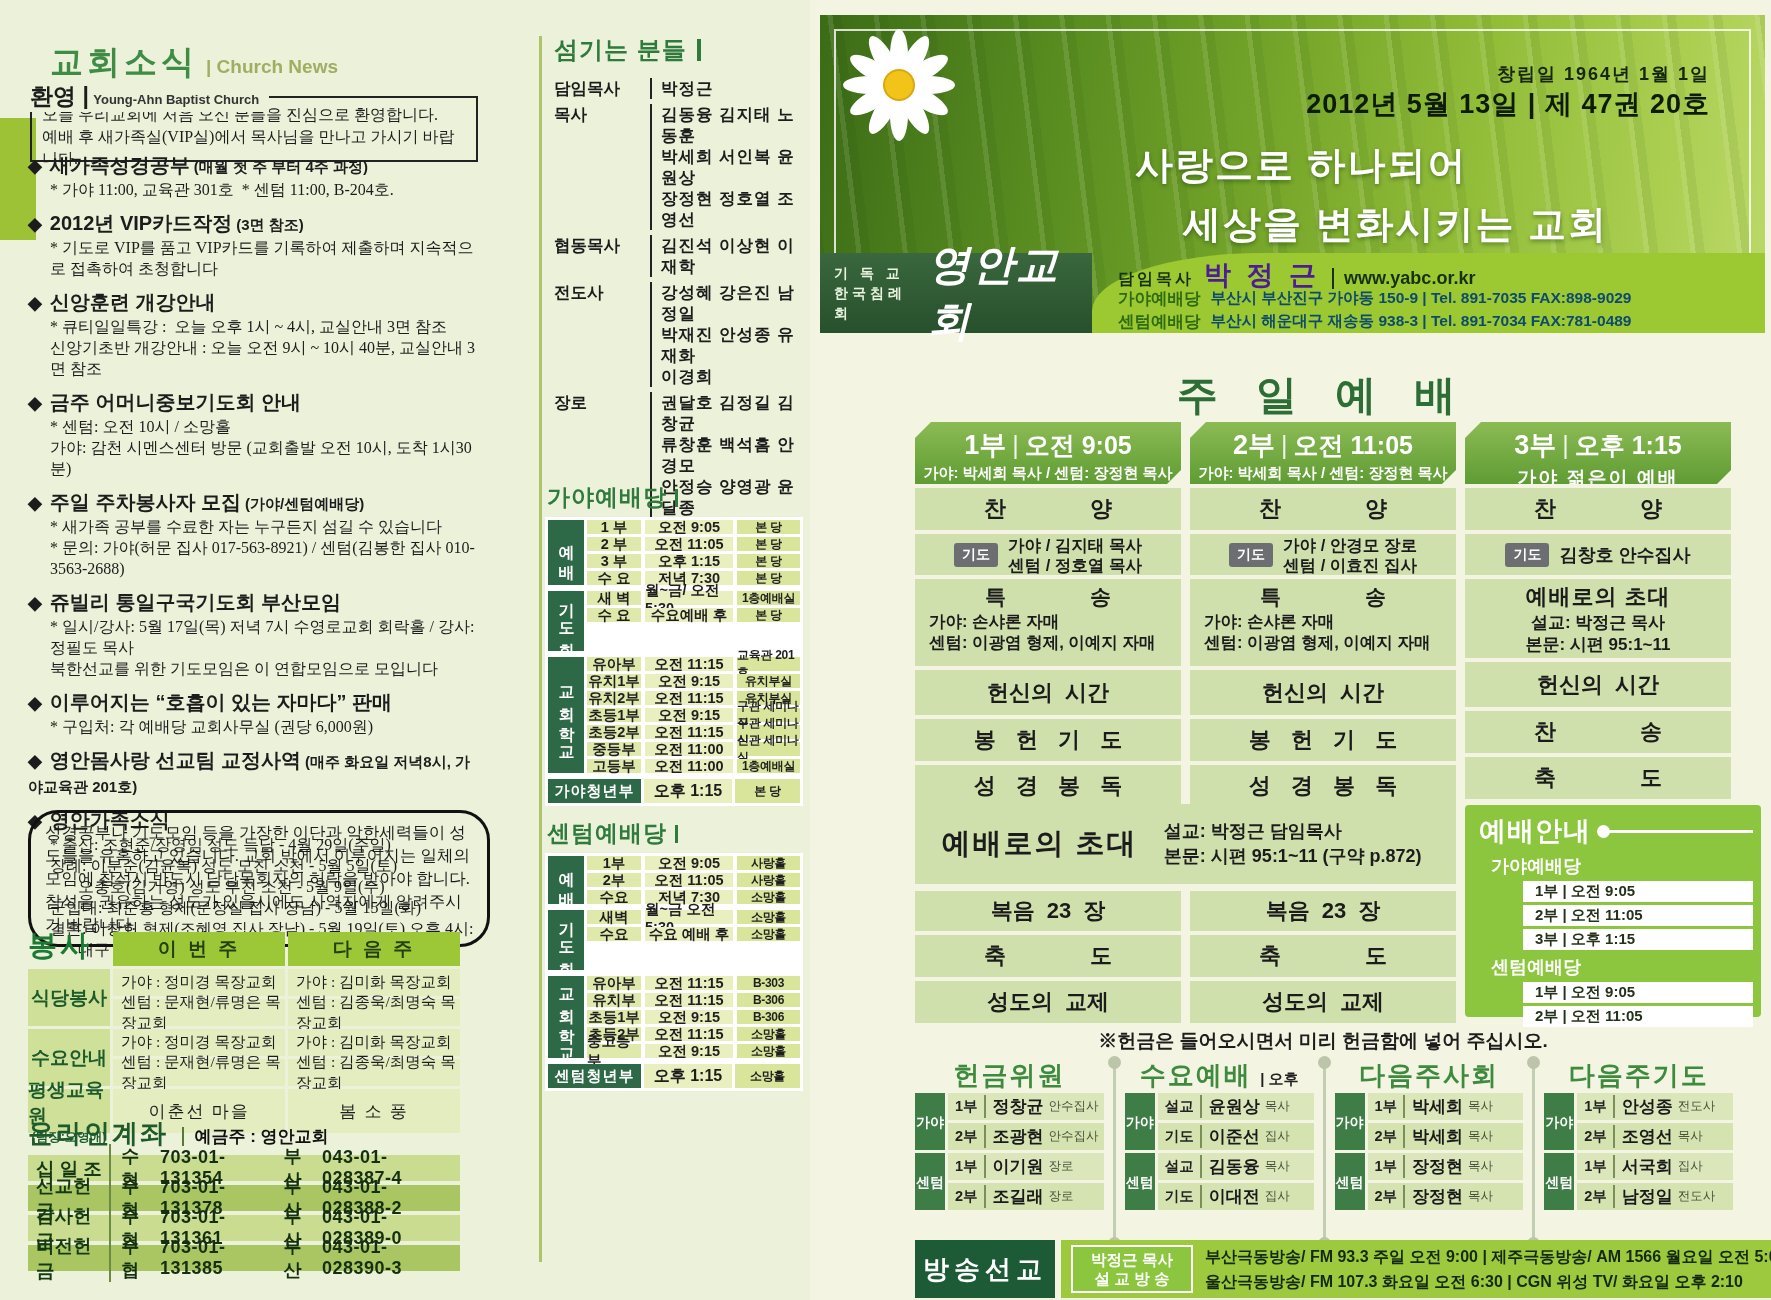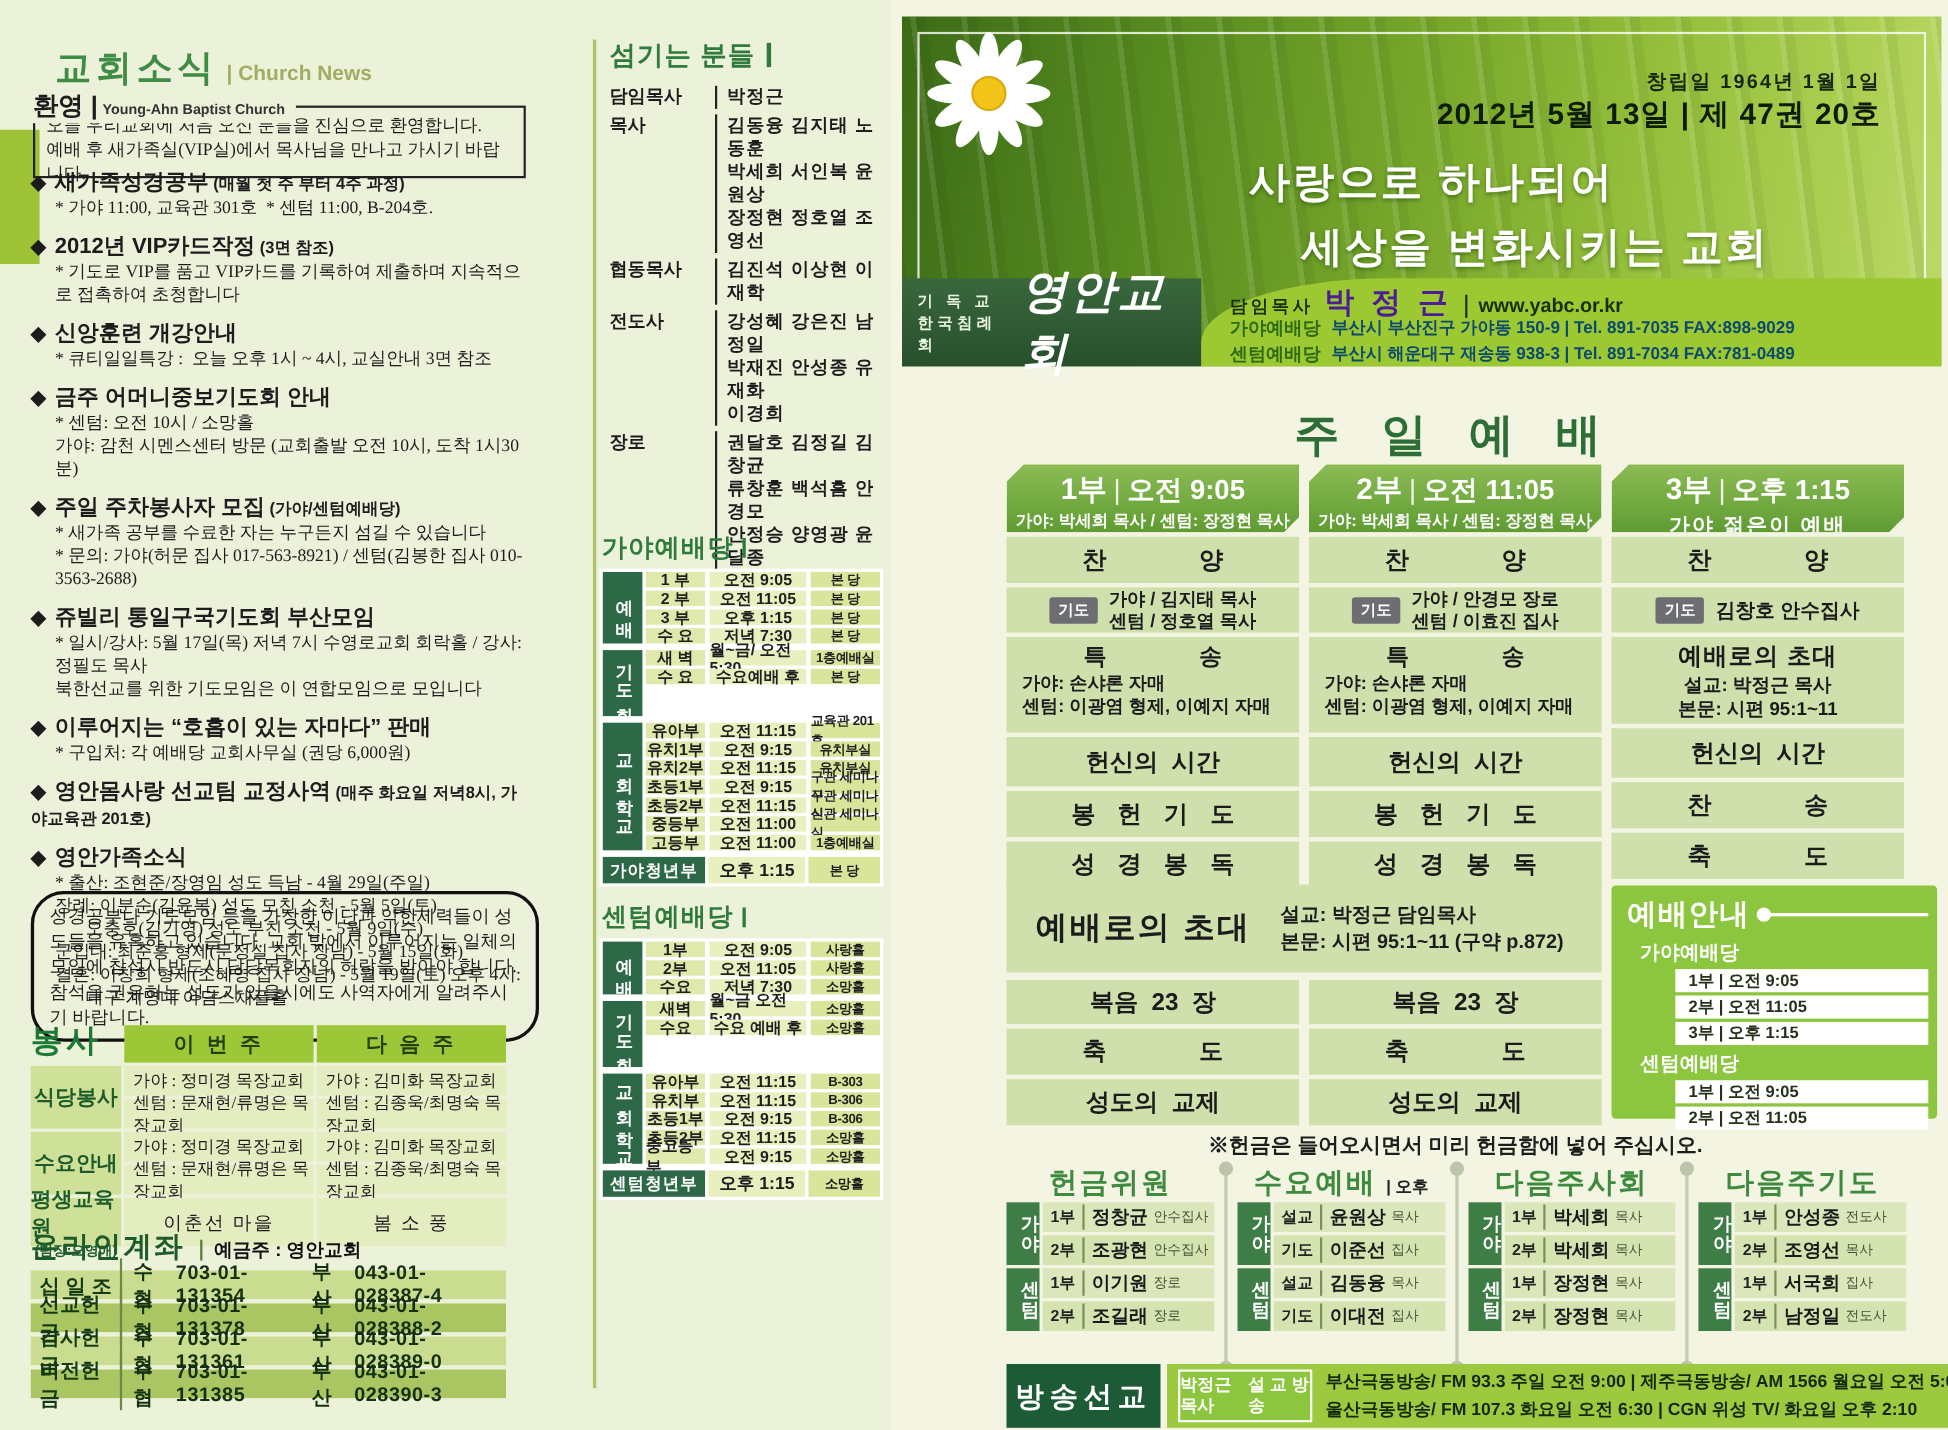--- a/index.html
+++ b/index.html
@@ -149,39 +149,39 @@
   #guide .stripe{background:#fff;height:21px;margin:3px 0 0 44px;display:flex;align-items:center;
                  padding-left:12px;font-size:15px;font-weight:bold;color:#25321a}
 
   #offnote{left:915px;top:1028px;width:816px;text-align:center;font-size:19px;font-weight:bold;color:#1d1d1d}
 
   #committees{left:915px;top:1058px;width:818px;display:flex}
   .ct{flex:1}
   .ct-title{text-align:center;font-family:"Liberation Serif",serif;font-size:26px;font-weight:bold;color:#3e8a3e;height:32px;letter-spacing:2px}
   .ct-title .sfx{font-family:"Liberation Sans",sans-serif;font-size:15px;color:#222;letter-spacing:0;font-weight:bold}
   .ct-group{display:flex;margin-top:3px;gap:3px}
-  .ct-label{width:30px;flex:none;background:#3f7d46;color:#fff;font-size:17px;font-weight:bold;
+  .ct-label{width:30px;flex:none;background:#3f7d46;color:#fff;font-size:14px;font-weight:bold;
             display:flex;align-items:center;justify-content:center;text-align:right;line-height:18px;
             word-break:break-all;padding:2px 0}
   .ct-rows{flex:1;display:flex;flex-direction:column;gap:3px}
   .ct-row{height:27px;display:flex;align-items:center;padding-left:7px;background:#d5e3b0}
   .ct-row:nth-of-type(odd){background:#dbe7ba}
   .ct-row .k{font-size:14.5px;font-weight:bold;color:#222}
   .ct-row .v{font-size:17px;font-weight:bold;color:#1a1a1a;border-left:2px solid #7b8f5a;margin-left:6px;padding-left:7px}
   .ct-row .s{font-size:12.5px;color:#47523a;margin-left:5px;font-family:"Liberation Serif",serif}
   .vsep{width:3px;background:#c3cdb2;margin:4px 9px 0;position:relative;border-radius:2px;height:182px;flex:none}
   .vsep::before,.vsep::after{content:'';position:absolute;left:-5px;width:13px;height:13px;background:#bcc5aa;border-radius:50%}
   .vsep::before{top:-6px}.vsep::after{bottom:-6px}
 
   #broadcast{left:915px;top:1240px;width:818px;height:58px;display:flex;gap:6px}
   #bc-dark{width:140px;flex:none;background:#1c5b36;color:#fff;display:flex;align-items:center;justify-content:center;
            font-size:26px;font-weight:bold;letter-spacing:5px}
   #bc-bright{flex:1;background:#9cc93e;display:flex;align-items:center;padding:0 10px;gap:12px}
   #bc-inner{width:118px;height:44px;flex:none;background:#8cc63e;border:2px solid #fff;color:#fff;
-            display:flex;flex-direction:row;align-items:center;justify-content:center;
+            display:flex;flex-direction:column;align-items:center;justify-content:center;
             font-size:15.5px;font-weight:bold;line-height:19px}
   #bc-lines{font-size:16px;font-weight:bold;color:#14290d;line-height:25px;white-space:nowrap}
 </style>
 </head>
 <body>
 
 <div class="abs" id="accent-block"></div>
 
 <div class="abs" id="cn-title">
   <span>교회소식</span><span class="en">| Church News</span>
@@ -206,20 +206,21 @@
   <div class="item">
     <div class="t"><span class="dia">◆</span><span>2012년 VIP카드작정</span><span class="ts">(3면 참조)</span></div>
     <div>
         <div class="ln">* 기도로 VIP를 품고 VIP카드를 기록하여 제출하며 지속적으로 접촉하여 초청합니다</div>
       </div>
   </div>
   <div class="item">
     <div class="t"><span class="dia">◆</span><span>신앙훈련 개강안내</span><span class="ts"></span></div>
     <div>
         <div class="ln">* 큐티일일특강 :  오늘 오후 1시 ~ 4시, 교실안내 3면 참조</div>
+        <div class="ln">신앙기초반 개강안내 : 오늘 오전 9시 ~ 10시 40분, 교실안내 3면 참조</div>
       </div>
   </div>
   <div class="item">
     <div class="t"><span class="dia">◆</span><span>금주 어머니중보기도회 안내</span><span class="ts"></span></div>
     <div>
         <div class="ln">* 센텀: 오전 10시 / 소망홀</div>
         <div class="ln">가야: 감천 시멘스센터 방문 (교회출발 오전 10시, 도착 1시30분)</div>
       </div>
   </div>
   <div class="item">

